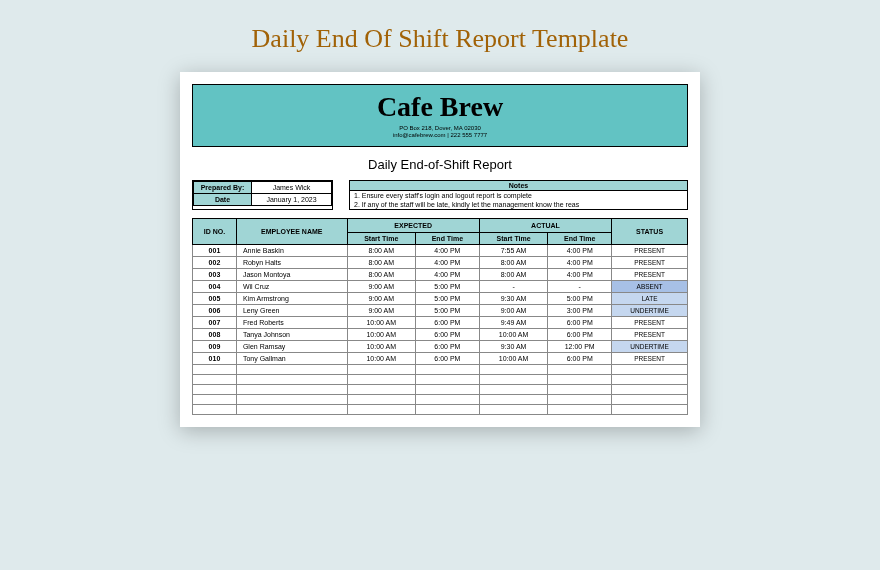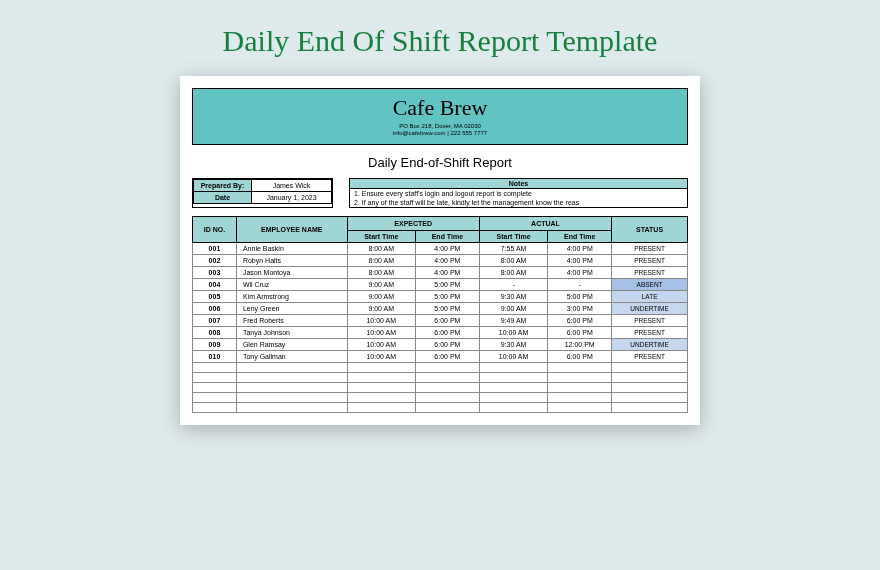--- a/index.html
+++ b/index.html
@@ -8,43 +8,43 @@
   height: 570px;
   background: #dfeaec;
   font-family: Arial, sans-serif;
   display: flex;
   flex-direction: column;
   align-items: center;
   overflow: hidden;
 }
 .page-title {
   font-family: Georgia, 'Times New Roman', serif;
-  font-size: 30px;
-  color: #15803d;
+  font-size: 26px;
+  color: #a16207;
   margin-top: 24px;
   margin-bottom: 18px;
   font-weight: 400;
 }
 .paper {
   width: 520px;
   background: #fff;
   box-shadow: 0 4px 20px rgba(0,0,0,0.25);
   padding: 12px;
 }
 .banner {
   background: #62c3c3;
   text-align: center;
   padding: 6px 0 8px;
   color: #000;
   border: 1px solid #000;
 }
 .brand {
   font-family: 'Brush Script MT', cursive;
-  font-size: 22px;
-  font-weight: 400;
+  font-size: 28px;
+  font-weight: 700;
 }
 .addr { font-size: 6px; margin-top: 2px; }
 .contact { font-size: 6px; margin-top: 1px; }
 .report-title {
   text-align: center;
   font-weight: 400;
   font-size: 13px;
   margin: 10px 0 8px;
 }
 .meta-row {

